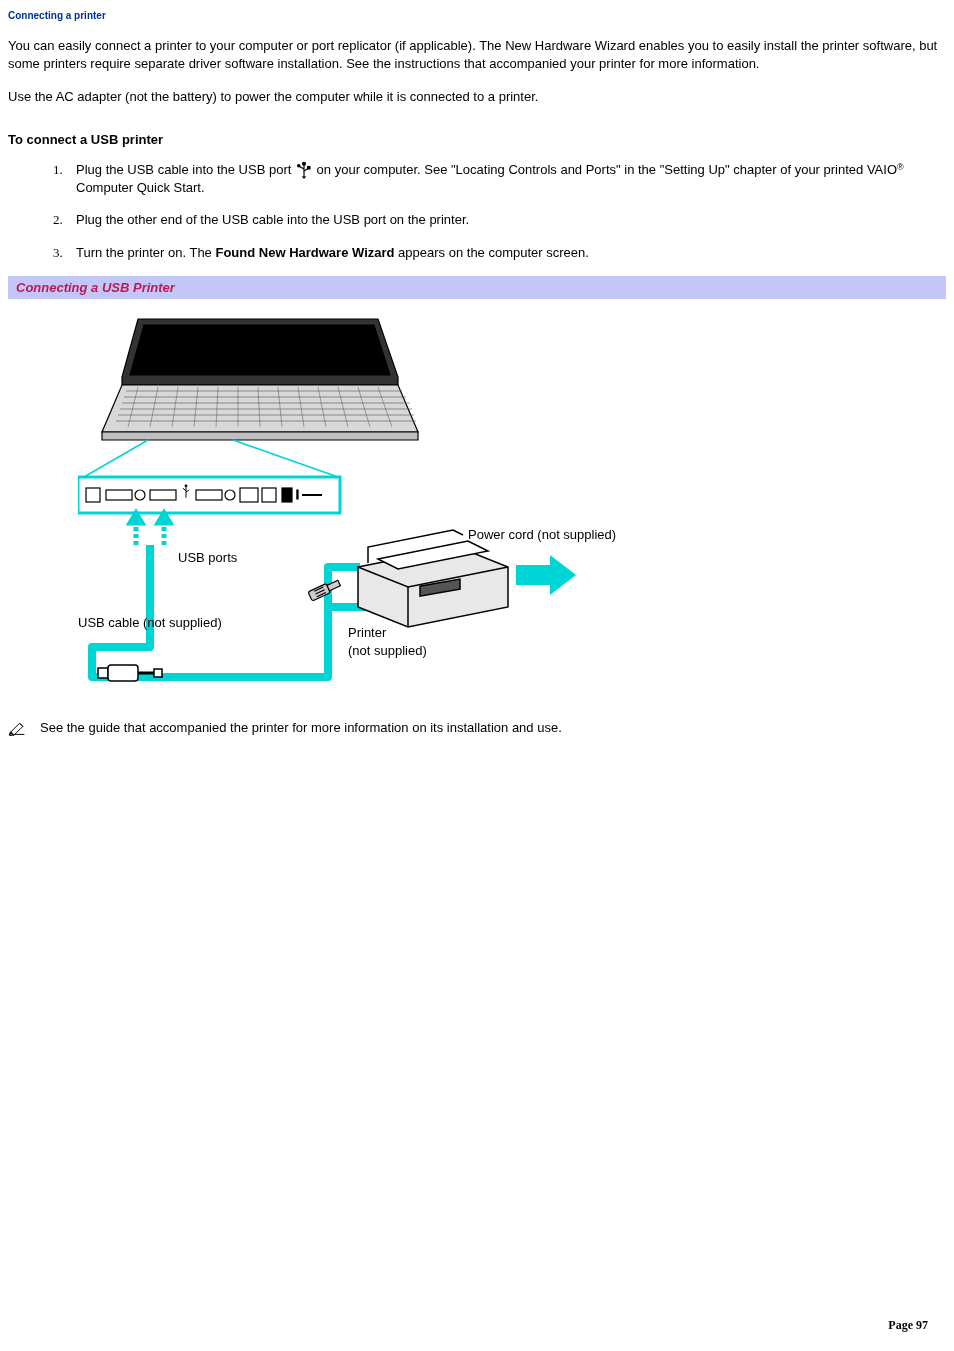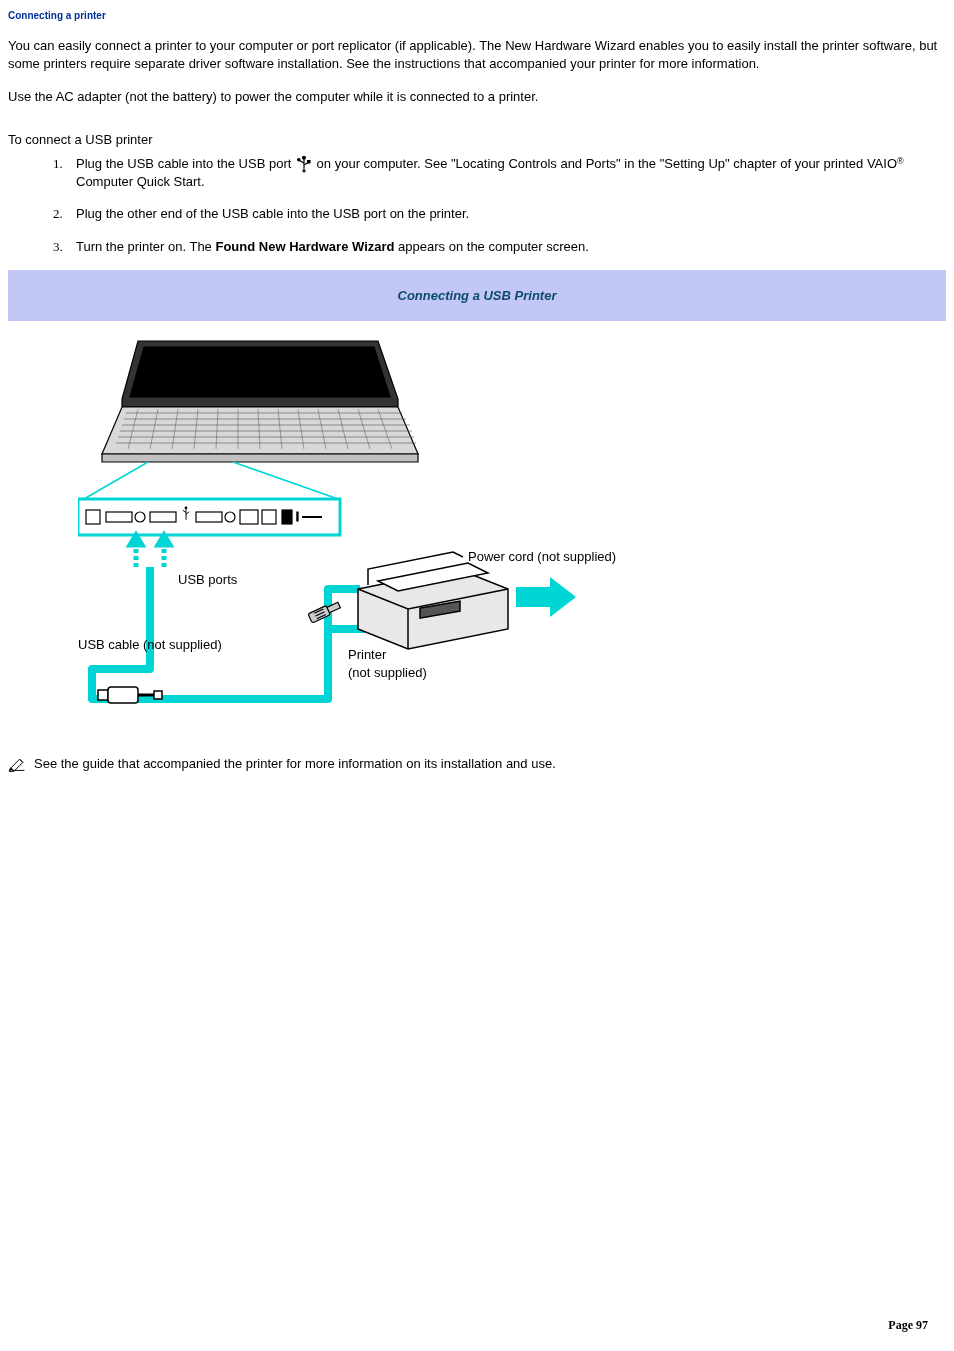--- a/index.html
+++ b/index.html
@@ -16,23 +16,23 @@
     color: #003399;
     font-weight: bold;
     font-size: 10px;
     margin-bottom: 16px;
   }
   .para {
     margin-bottom: 16px;
     line-height: 1.35;
   }
   .subheading {
-    font-weight: normal;
+    font-weight: bold;
     margin-top: 26px;
-    margin-bottom: 8px;
+    margin-bottom: 14px;
   }
   ol.steps {
     margin: 4px 0 10px 0;
     padding-left: 58px;
   }
   ol.steps li {
     font-family: "Times New Roman", serif;
     font-size: 13px;
     margin-bottom: 14px;
     padding-left: 10px;
@@ -43,40 +43,38 @@
     line-height: 1.4;
   }
   .usb-icon {
     display: inline-block;
     vertical-align: middle;
     width: 18px;
     height: 18px;
   }
   .figure-title-bar {
     background: #c3c7f5;
-    color: #0c4a6e;
+    color: #be185d;
     font-weight: bold;
     font-style: italic;
-    padding: 18px 8px;
+    padding: 4px 8px;
     font-size: 13px;
     margin: 6px 0 0 0;
-    text-align: center;
   }
   .figure-area {
     padding: 8px 0 20px 70px;
   }
   .diagram {
     width: 560px;
     height: 390px;
     position: relative;
   }
   .note-row {
-    margin-top: 14px;
     display: flex;
-    gap: 6px;
+    gap: 12px;
   }
   .note-icon {
     width: 20px;
     height: 16px;
     flex-shrink: 0;
   }
   .page-footer {
     position: fixed;
     bottom: 18px;
     right: 26px;

